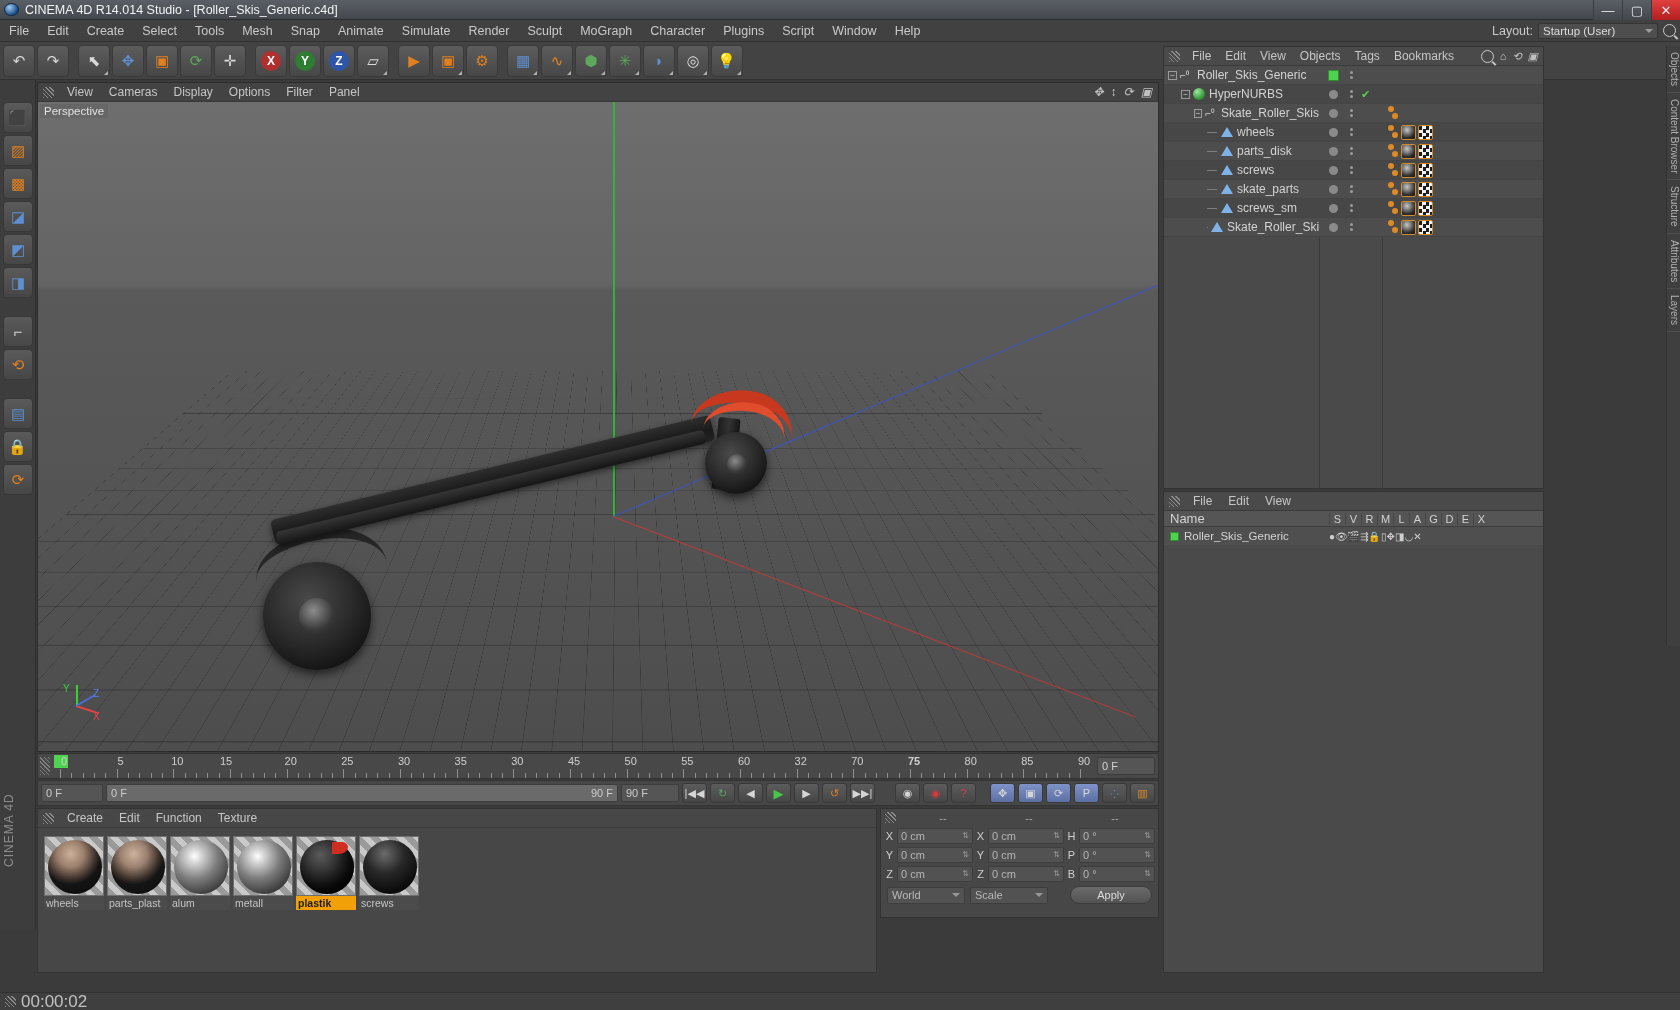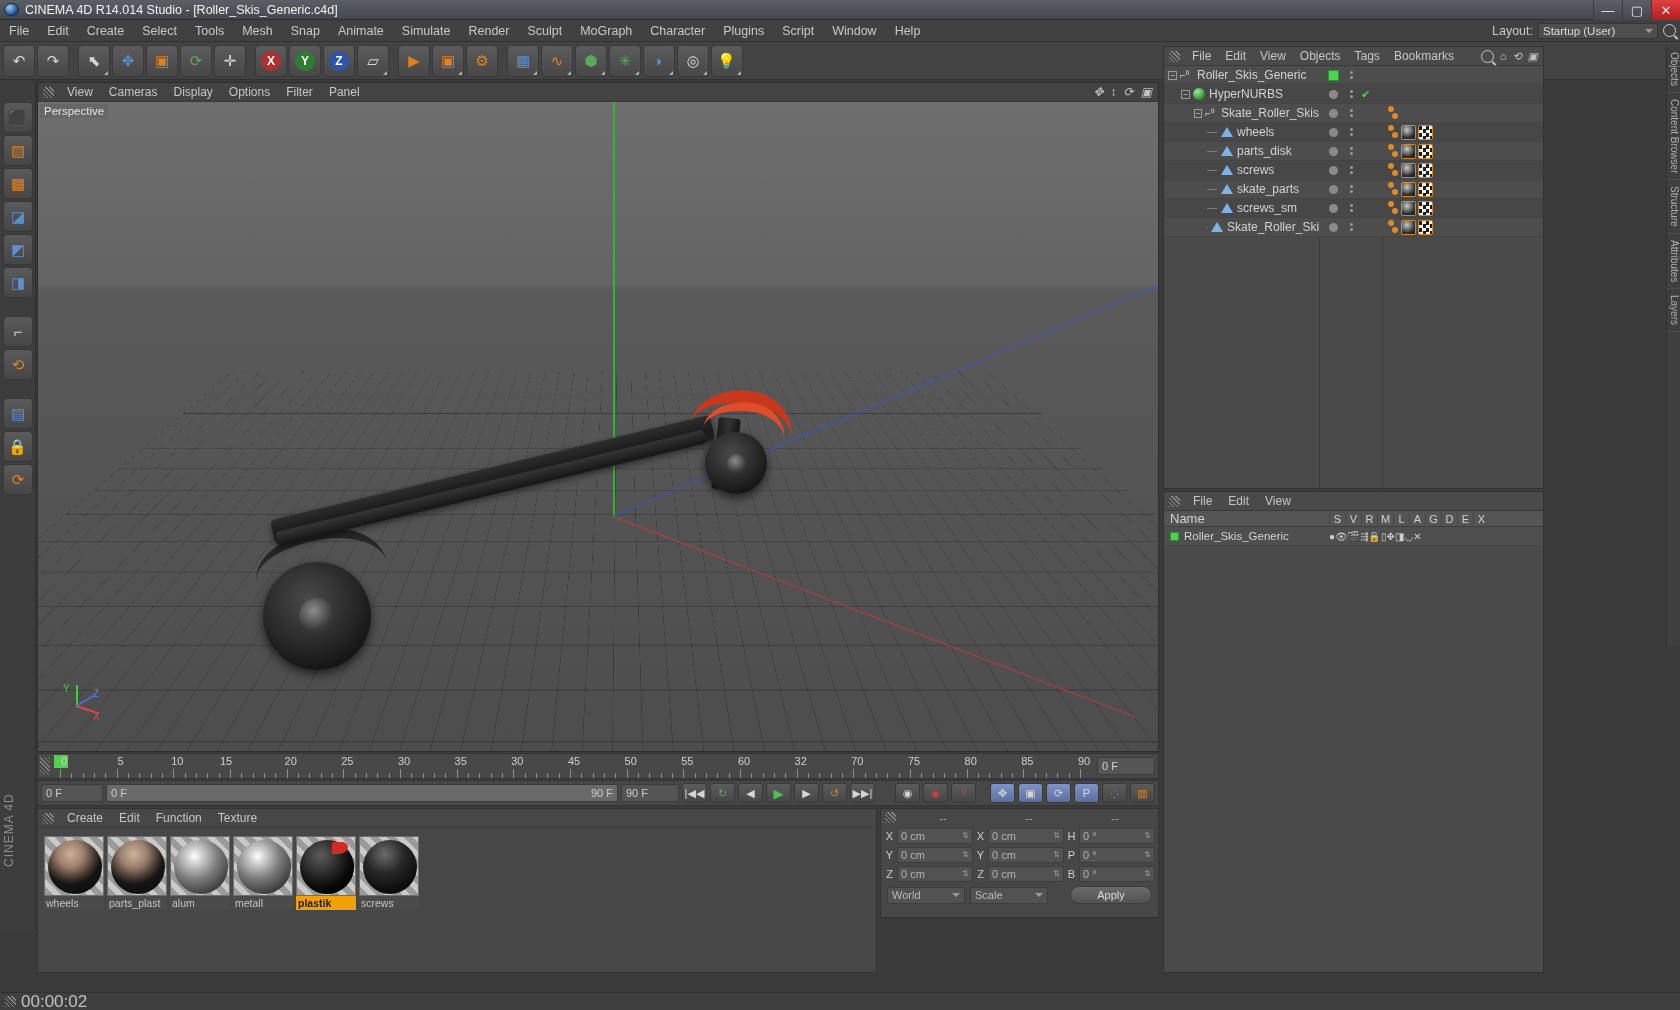--- a/index.html
+++ b/index.html
@@ -570,21 +570,21 @@
       <div class="tick" style="left: 767.333px; height: 5px;"></div>
       <div class="tick" style="left: 778.667px; height: 5px;"></div>
       <div class="tick" style="left: 790px; height: 5px;"></div>
       <div class="tick" style="left: 801.333px; height: 9px;"></div>
       <div class="tlabel" style="left: 805.333px;">70</div>
       <div class="tick" style="left: 812.667px; height: 5px;"></div>
       <div class="tick" style="left: 824px; height: 5px;"></div>
       <div class="tick" style="left: 835.333px; height: 5px;"></div>
       <div class="tick" style="left: 846.667px; height: 5px;"></div>
       <div class="tick" style="left: 858px; height: 9px;"></div>
-      <div class="tlabel" style="left: 862px;">75</div>
+      <div class="tlabel" style="left: 862px; font-weight: bold;">75</div>
       <div class="tick" style="left: 869.333px; height: 5px;"></div>
       <div class="tick" style="left: 880.667px; height: 5px;"></div>
       <div class="tick" style="left: 892px; height: 5px;"></div>
       <div class="tick" style="left: 903.333px; height: 5px;"></div>
       <div class="tick" style="left: 914.667px; height: 9px;"></div>
       <div class="tlabel" style="left: 918.667px;">80</div>
       <div class="tick" style="left: 926px; height: 5px;"></div>
       <div class="tick" style="left: 937.333px; height: 5px;"></div>
       <div class="tick" style="left: 948.667px; height: 5px;"></div>
       <div class="tick" style="left: 960px; height: 5px;"></div>

